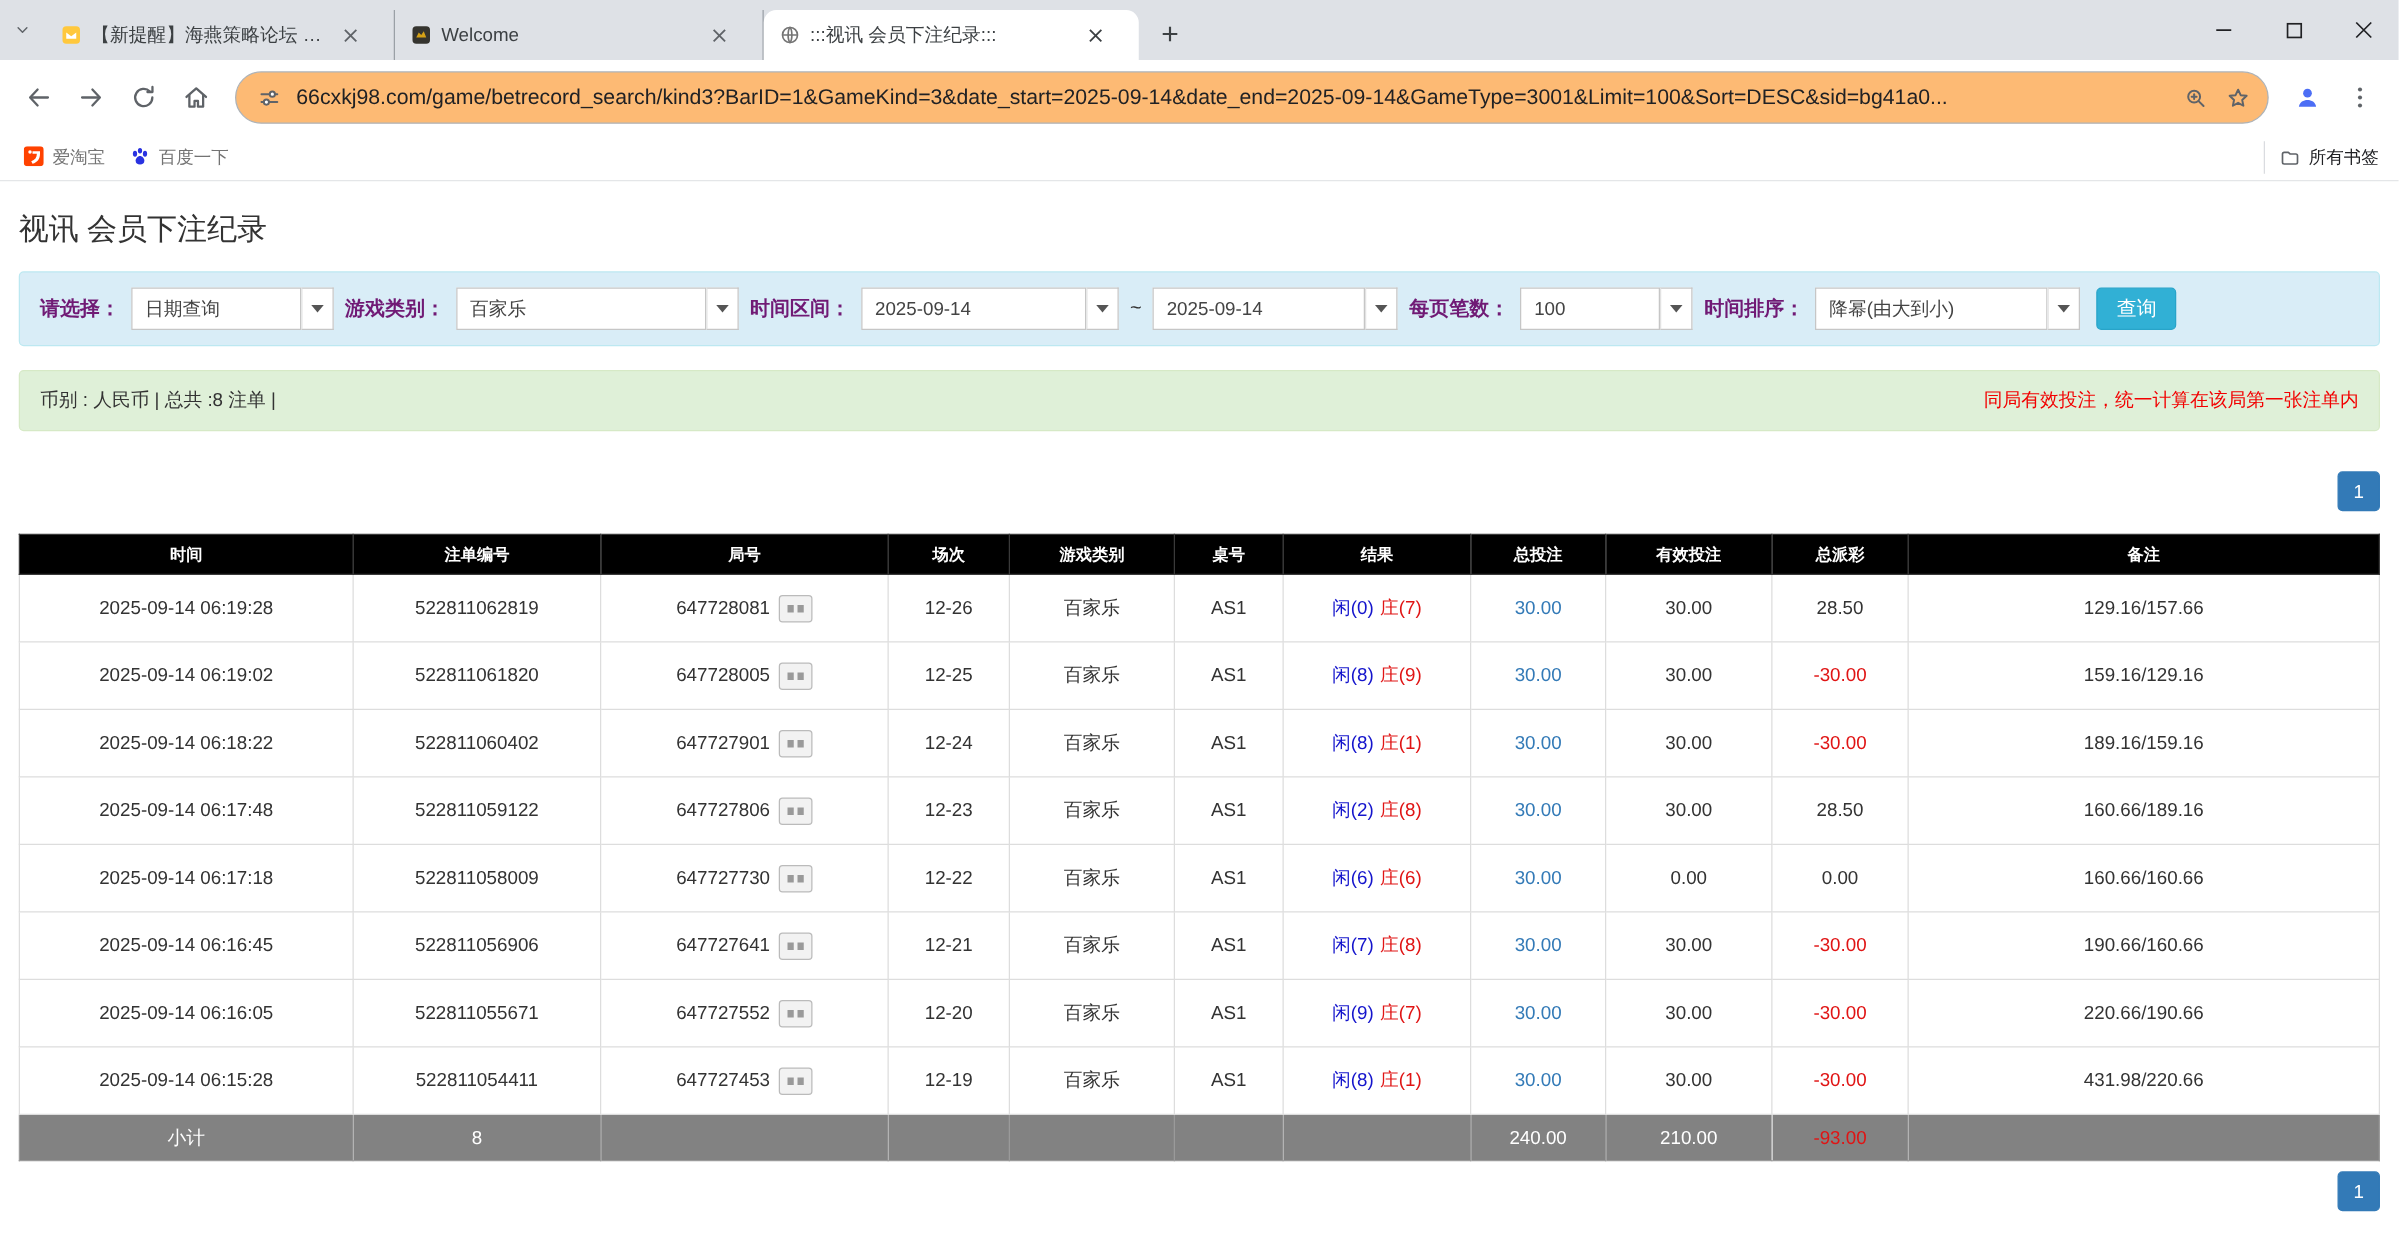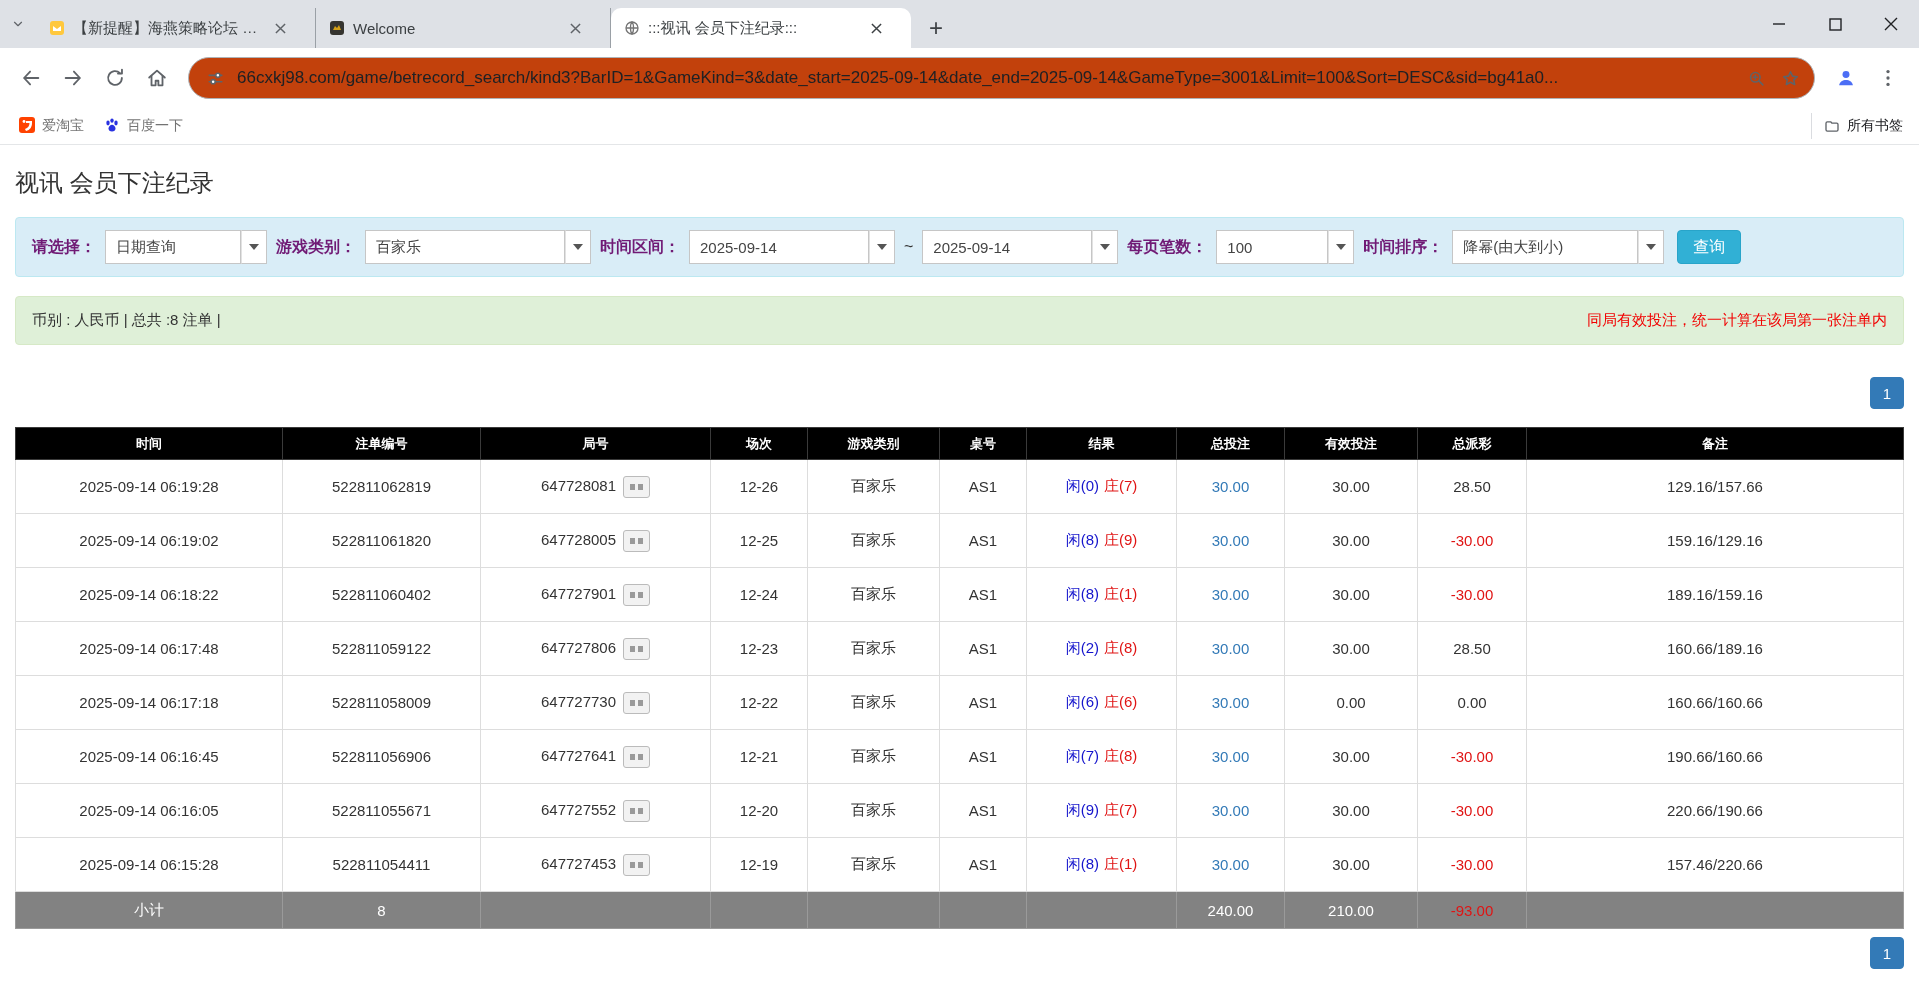--- a/index.html
+++ b/index.html
@@ -16,21 +16,21 @@
   .tab-close { width:22px; height:22px; border-radius:50%; display:flex; align-items:center; justify-content:center; flex:none; }
   .tab-close svg { width:11px; height:11px; }
   .fav { width:17px; height:17px; flex:none; display:flex; align-items:center; justify-content:center; }
   .newtab { width:34px; height:34px; margin:0 0 3px 8px; display:flex; align-items:center; justify-content:center; font-size:24px; color:#3c4043; border-radius:50%; }
   .win-controls { margin-left:auto; display:flex; height:48px; align-self:flex-start; }
   .win-btn { width:56px; height:48px; display:flex; align-items:center; justify-content:center; color:#202124; }
 
   .toolbar { height:60px; background:#fff; display:flex; align-items:center; padding:0 10px; }
   .nav-btn { width:42px; height:42px; border-radius:50%; display:flex; align-items:center; justify-content:center; flex:none; }
   .nav-btn svg { width:22px; height:22px; }
-  .omnibox { flex:1; height:42px; border:1px solid #aeb3b8; border-radius:21px; display:flex; align-items:center; padding:0 12px 0 14px; margin:0 10px; gap:10px; min-width:0; background:#c2410c; }
+  .omnibox { flex:1; height:42px; border:1px solid #aeb3b8; border-radius:21px; display:flex; align-items:center; padding:0 12px 0 14px; margin:0 10px; gap:10px; min-width:0; background:#fdba74; }
   .omnibox .url { flex:1; font-size:17px; color:#202124; white-space:nowrap; overflow:hidden; }
   .omni-icon { width:24px; height:24px; display:flex; align-items:center; justify-content:center; flex:none; }
   .omni-icon svg { width:19px; height:19px; }
 
   .bookmarks { height:37px; background:#fff; border-bottom:1px solid #e4e6e8; display:flex; align-items:center; padding:0 10px; gap:2px; }
   .bm { display:flex; gap:7px; padding:4px 9px; border-radius:7px; font-size:14px; color:#737373; }
   .bm-ico { width:16px; height:16px; display:flex; align-items:center; justify-content:center; flex:none; }
   .bm-right { margin-left:auto; display:flex; align-items:center; gap:7px; border-left:1px solid #dadce0; padding:4px 6px 4px 12px; font-size:14px; color:#202124; }
 
   
@@ -457,21 +457,21 @@
               <i></i>
               <i></i>
             </span></td>
           <td>12-19</td>
           <td>百家乐</td>
           <td>AS1</td>
           <td><span class="xian">闲(8)</span><span class="zhuang">庄(1)</span></td>
           <td><span class="bet-link">30.00</span></td>
           <td>30.00</td>
           <td class="neg">-30.00</td>
-          <td>157.46/220.66</td>
+          <td>431.98/220.66</td>
         </tr>
         <tr class="summary">
           <td>小计</td>
           <td>8</td>
           <td></td>
           <td></td>
           <td></td>
           <td></td>
           <td></td>
           <td>240.00</td>

